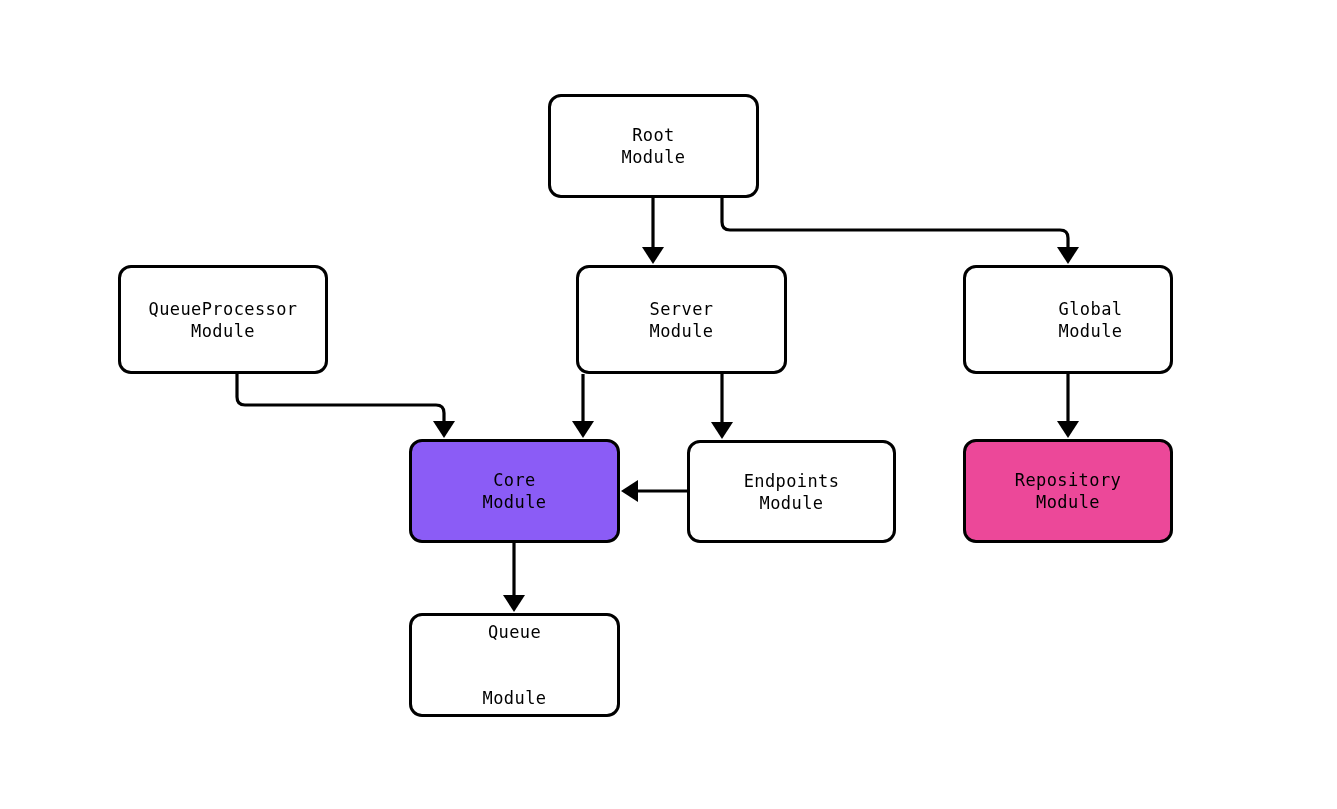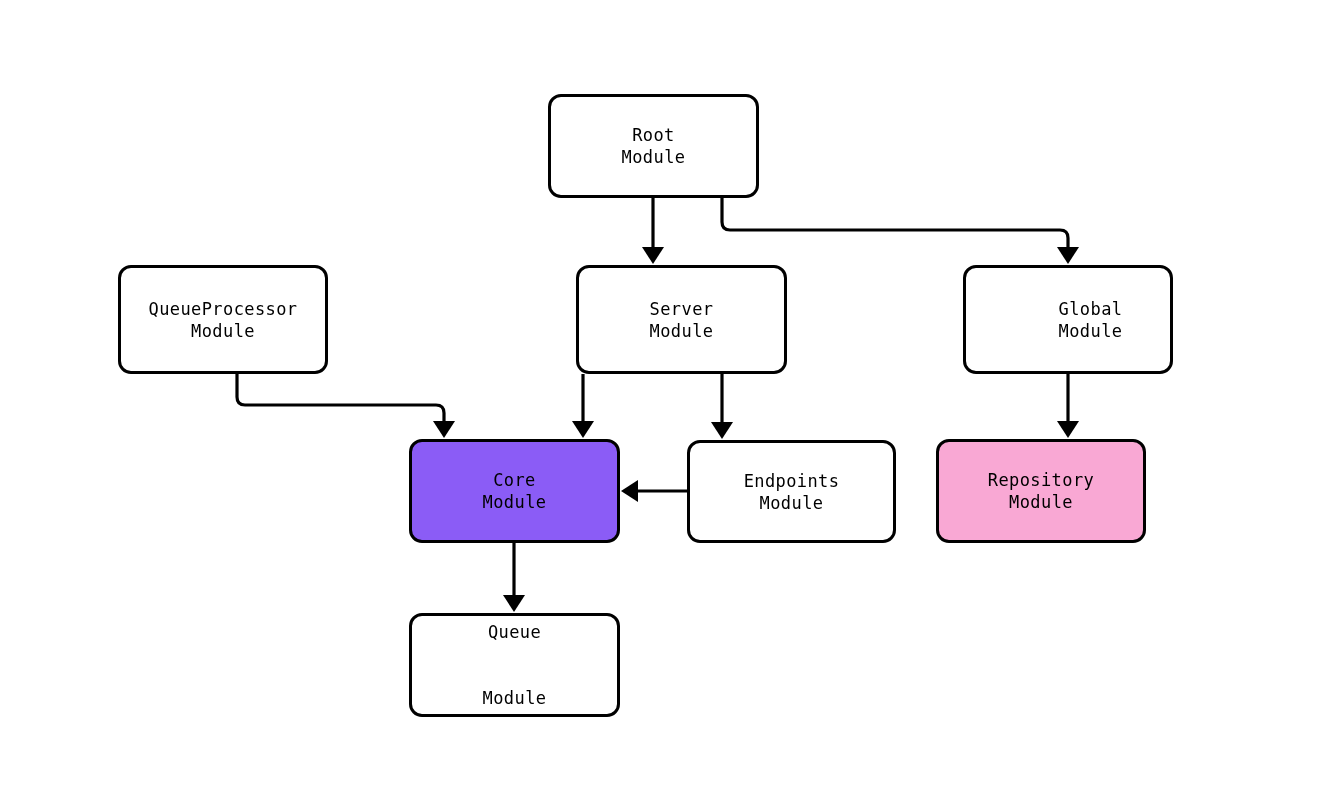--- a/index.html
+++ b/index.html
@@ -87,21 +87,21 @@
         <div class="node-line">Module</div>
       </div>
       <div class="node" style="left: 409px; top: 439px; width: 211px; height: 104px; border-color: rgb(0, 0, 0); background: #8b5cf6;">
         <div class="node-line">Core</div>
         <div class="node-line">Module</div>
       </div>
       <div class="node" style="left: 687px; top: 440px; width: 209px; height: 103px; border-color: rgb(0, 0, 0); background: rgb(255, 255, 255);">
         <div class="node-line">Endpoints</div>
         <div class="node-line">Module</div>
       </div>
-      <div class="node" style="left: 936px; top: 439px; width: 210px; height: 104px; border-color: rgb(0, 0, 0); background: #f9a8d4;">
+      <div class="node" style="left: 963px; top: 439px; width: 210px; height: 104px; border-color: rgb(0, 0, 0); background: #ec4899;">
         <div class="node-line">Repository</div>
         <div class="node-line">Module</div>
       </div>
       <div class="node" style="left: 409px; top: 613px; width: 211px; height: 104px; border-color: rgb(0, 0, 0); background: rgb(255, 255, 255); gap: 44px;">
         <div class="node-line">Queue</div>
         <div class="node-line">Module</div>
       </div>
     </div>
 
 </div>

